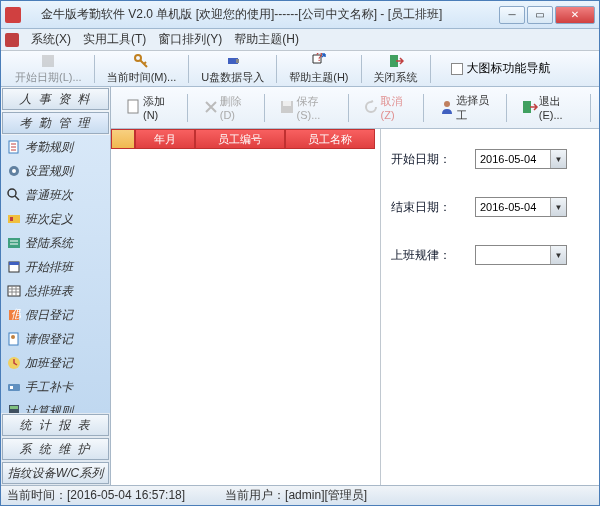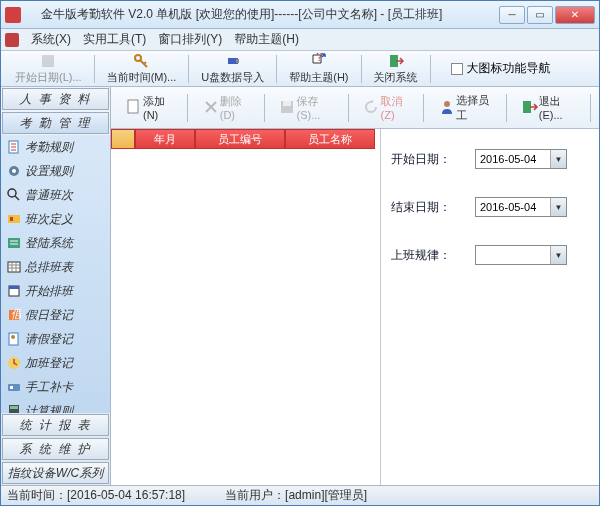--- a/index.html
+++ b/index.html
@@ -152,31 +152,31 @@
         </div>
       <div class="sbitem">
           <svg class="sbico" viewBox="0 0 14 14">
             <rect x="1" y="2" width="12" height="10" fill="#40a080"></rect>
             <path d="M3 5h8M3 8h8" stroke="#fff"></path>
           </svg>
           <span>登陆系统</span>
         </div>
       <div class="sbitem">
           <svg class="sbico" viewBox="0 0 14 14">
+            <rect x="2" y="2" width="10" height="10" fill="#fff" stroke="#333"></rect>
+            <rect x="2" y="2" width="10" height="3" fill="#4060c0"></rect>
+          </svg>
+          <span>开始排班</span>
+        </div>
+      <div class="sbitem">
+          <svg class="sbico" viewBox="0 0 14 14">
             <rect x="1" y="2" width="12" height="10" fill="#fff" stroke="#333"></rect>
             <path d="M1 5h12M1 8h12M5 2v10M9 2v10" stroke="#888"></path>
           </svg>
           <span>总排班表</span>
-        </div>
-      <div class="sbitem">
-          <svg class="sbico" viewBox="0 0 14 14">
-            <rect x="2" y="2" width="10" height="10" fill="#fff" stroke="#333"></rect>
-            <rect x="2" y="2" width="10" height="3" fill="#4060c0"></rect>
-          </svg>
-          <span>开始排班</span>
         </div>
       <div class="sbitem">
           <svg class="sbico" viewBox="0 0 14 14">
             <rect x="2" y="2" width="10" height="10" fill="#f08040"></rect>
             <text x="4" y="10" font-size="7" fill="#fff">假</text>
           </svg>
           <span>假日登记</span>
         </div>
       <div class="sbitem">
           <svg class="sbico" viewBox="0 0 14 14">

